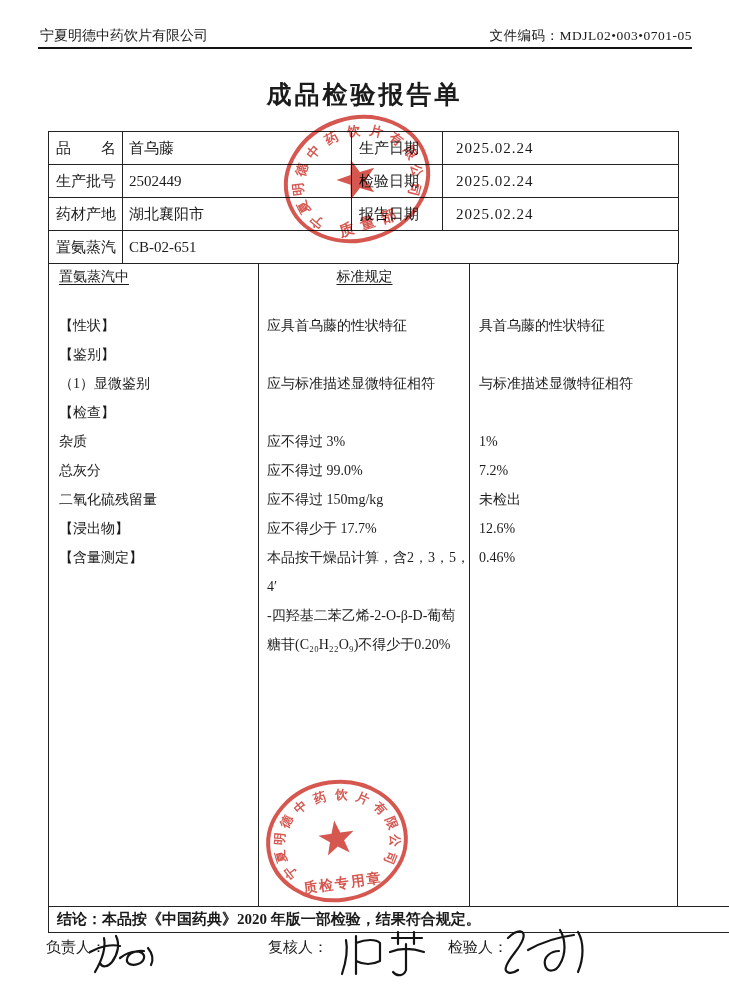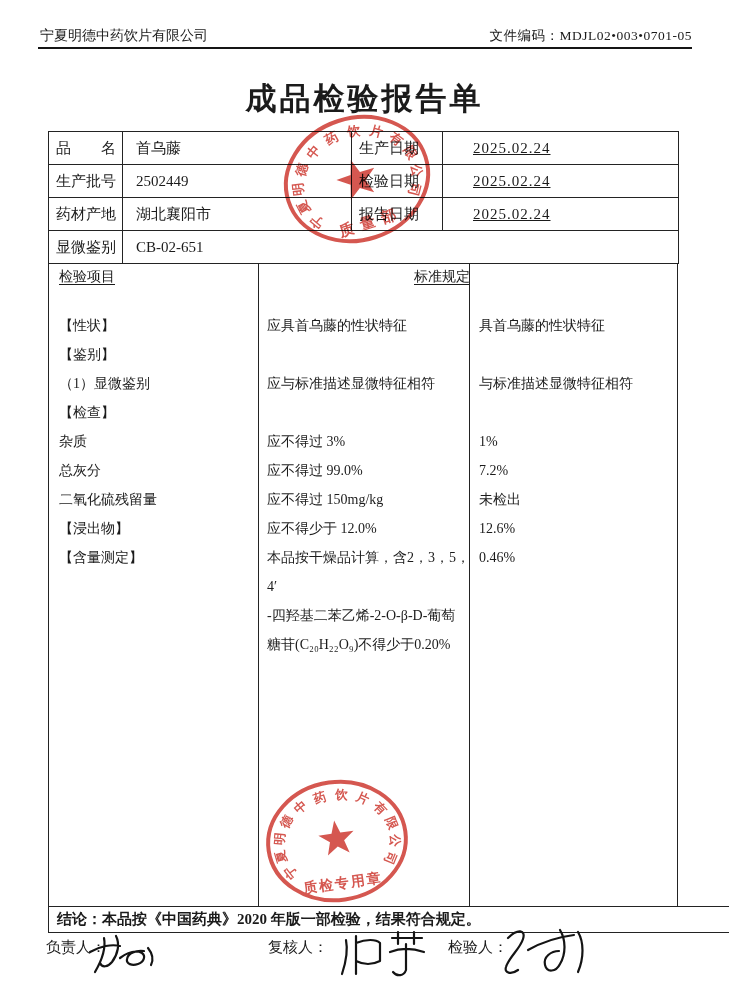--- a/index.html
+++ b/index.html
@@ -15,47 +15,47 @@
     position:absolute; left:38px; top:24px; width:654px; height:25px;
     border-bottom:2px solid #151515;
     display:flex; justify-content:space-between; align-items:center;
     font-size:14px;
   }
   .doc-header .company { padding-left:2px; }
   .doc-header .code { font-size:13.5px; letter-spacing:0.5px; }
   
   .doc-title {
     position:absolute; left:0; top:78px; width:729px;
-    text-align:center; font-size:31px; font-weight:bold; letter-spacing:3px;
+    text-align:center; font-size:25px; font-weight:bold; letter-spacing:3px;
   }
   
   table.info {
     position:absolute; left:48px; top:131px; width:630px;
     border-collapse:collapse; table-layout:fixed;
     font-size:15px;
   }
   table.info td {
     border:1px solid #232323; height:33px; padding:0 0 0 7px;
     white-space:nowrap; overflow:visible;
   }
-  table.info td.val { padding-left:13px; }
-  table.info td.dval { padding-left:30px; letter-spacing:1px;text-decoration:underline; }
+  table.info td.val { padding-left:6px; }
+  table.info td.dval { padding-left:13px; letter-spacing:1px; }
   
   .main-table {
     position:absolute; left:48px; top:263px; width:630px; height:643px;
     border:1.5px solid #232323; border-bottom:none;
     font-size:14px;
   }
   .main-table .vline { position:absolute; top:0; bottom:0; width:1px; background:#232323; }
   .main-table .vline.v1 { left:209px; }
   .main-table .vline.v2 { left:420px; }
   .mt-header { display:flex; height:47px; padding-top:4px; }
   .mt-header .hc { text-decoration:underline; text-underline-offset:3px; }
   .mt-header .hc1 { width:210px; padding-left:10px; }
-  .mt-header .hc2 { width:211px; text-align:right; }
+  .mt-header .hc2 { width:211px; text-align:center; }
   .mt-header .hc3 { flex:1; text-align:center; }
   .mt-row { display:flex; line-height:29px; }
   .mt-row .c1 { width:210px; padding-left:10px; white-space:pre-line; }
   .mt-row .c2 { width:211px; padding-left:8px; white-space:pre-line; }
   .mt-row .c3 { flex:1; padding-left:9px; white-space:pre-line; }
   
   .conclusion {
     position:absolute; left:48px; top:906px; width:686px; height:27px;
     border:1.5px solid #232323;
     font-size:15px; font-weight:bold; line-height:24px; padding-left:8px;
@@ -106,32 +106,32 @@
     <td>检验日期</td>
     <td class="dval">2025.02.24</td>
   </tr>
   <tr>
     <td>药材产地</td>
     <td class="val">湖北襄阳市</td>
     <td>报告日期</td>
     <td class="dval">2025.02.24</td>
   </tr>
   <tr>
-    <td>显微鉴别</td>
+    <td>置氨蒸汽</td>
     <td class="val" colspan="3">CB-02-651</td>
   </tr>
 </tbody>
   </table>
 
 <div class="main-table">
   <div class="vline v1"></div>
   <div class="vline v2"></div>
 
   <div class="mt-header">
-    <div class="hc hc1">检验项目</div>
+    <div class="hc hc1">置氨蒸汽中</div>
     <div class="hc hc2">标准规定</div>
   </div>
 
   <div class="mt-row">
     <div class="c1">【性状】</div>
     <div class="c2">应具首乌藤的性状特征</div>
     <div class="c3">具首乌藤的性状特征</div>
   </div>
   <div class="mt-row">
     <div class="c1">【鉴别】</div>
@@ -158,21 +158,21 @@
     <div class="c2">应不得过 99.0%</div>
     <div class="c3">7.2%</div>
   </div>
   <div class="mt-row">
     <div class="c1">二氧化硫残留量</div>
     <div class="c2">应不得过 150mg/kg</div>
     <div class="c3">未检出</div>
   </div>
   <div class="mt-row">
     <div class="c1">【浸出物】</div>
-    <div class="c2">应不得少于 12.0%</div>
+    <div class="c2">应不得少于 17.7%</div>
     <div class="c3">12.6%</div>
   </div>
   <div class="mt-row">
     <div class="c1">【含量测定】</div>
     <div class="c2">本品按干燥品计算，含2，3，5，4′
 -四羟基二苯乙烯-2-O-β-D-葡萄
 糖苷(C₂₀H₂₂O₉)不得少于0.20%</div>
     <div class="c3">0.46%</div>
   </div>
 </div>

